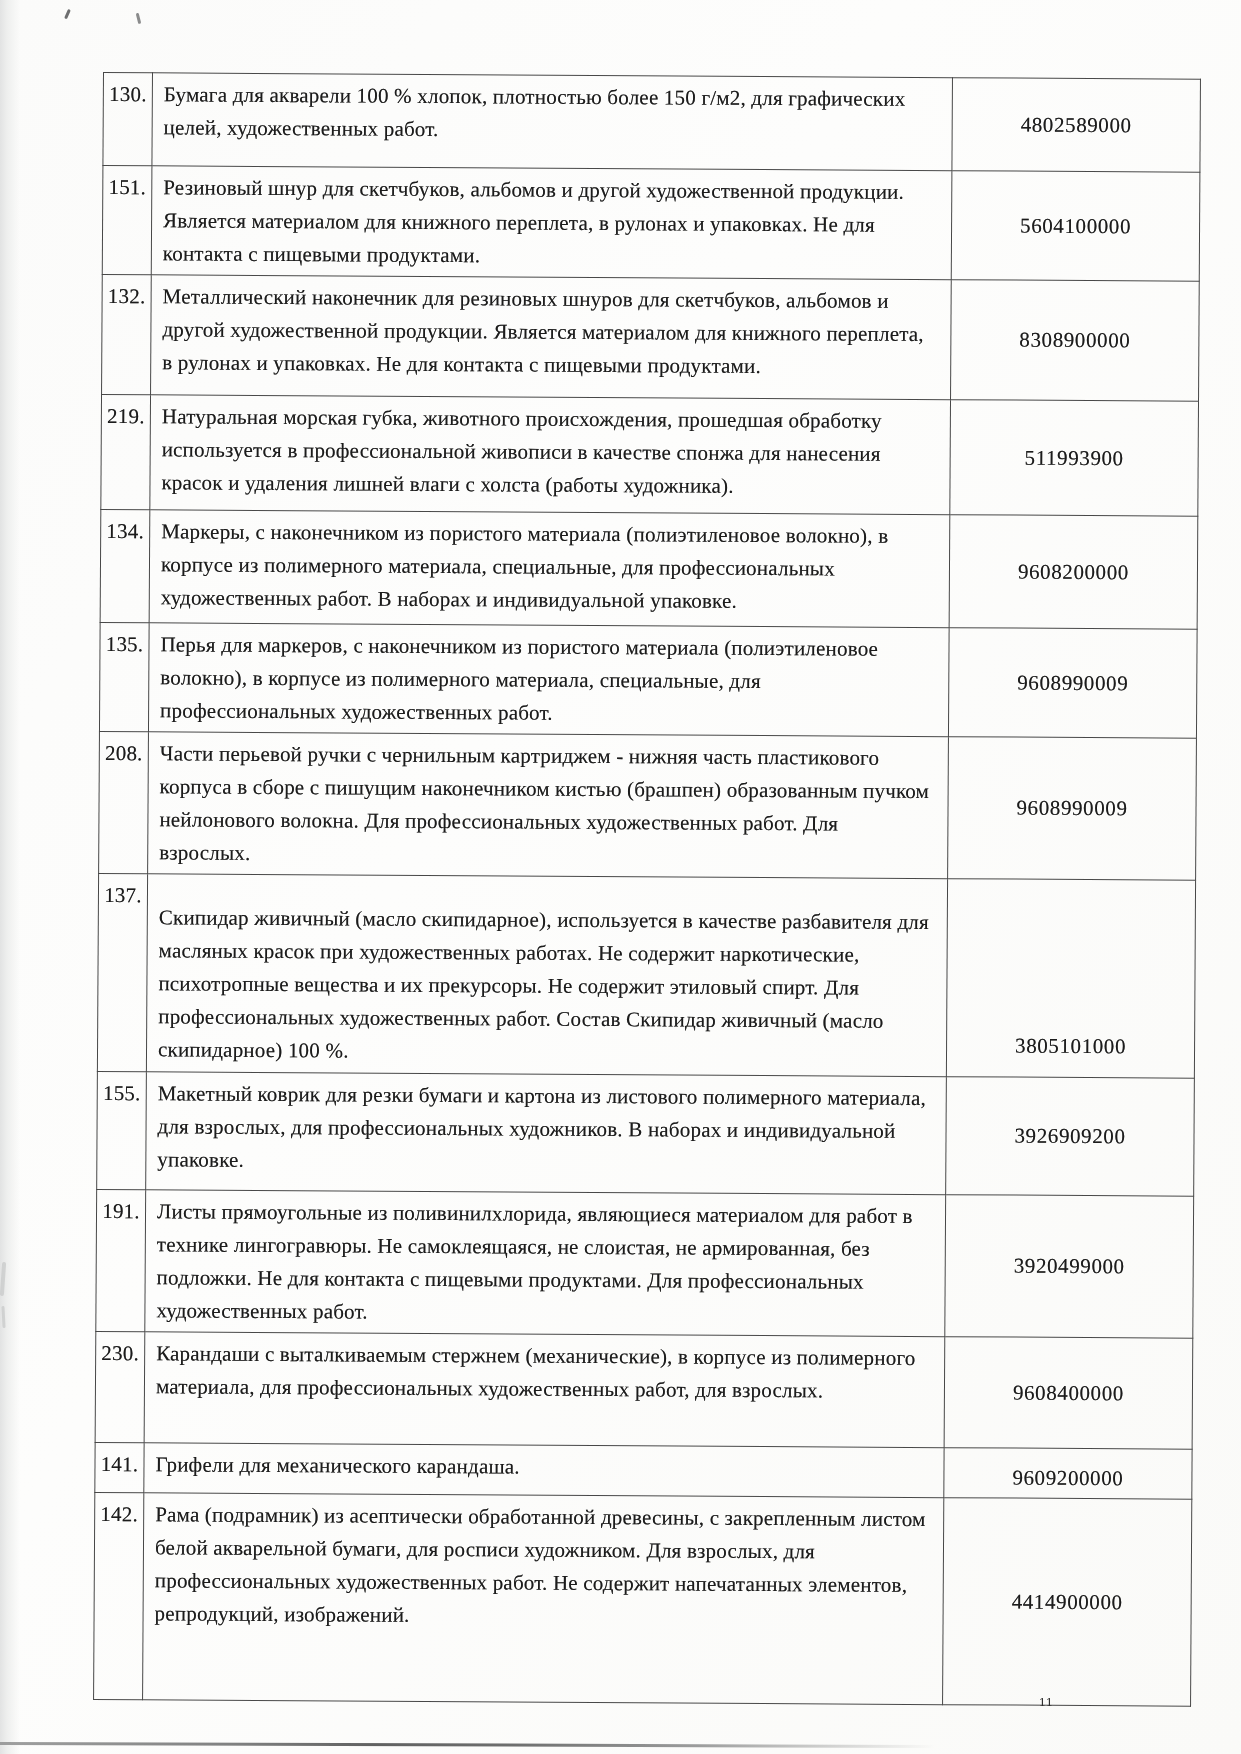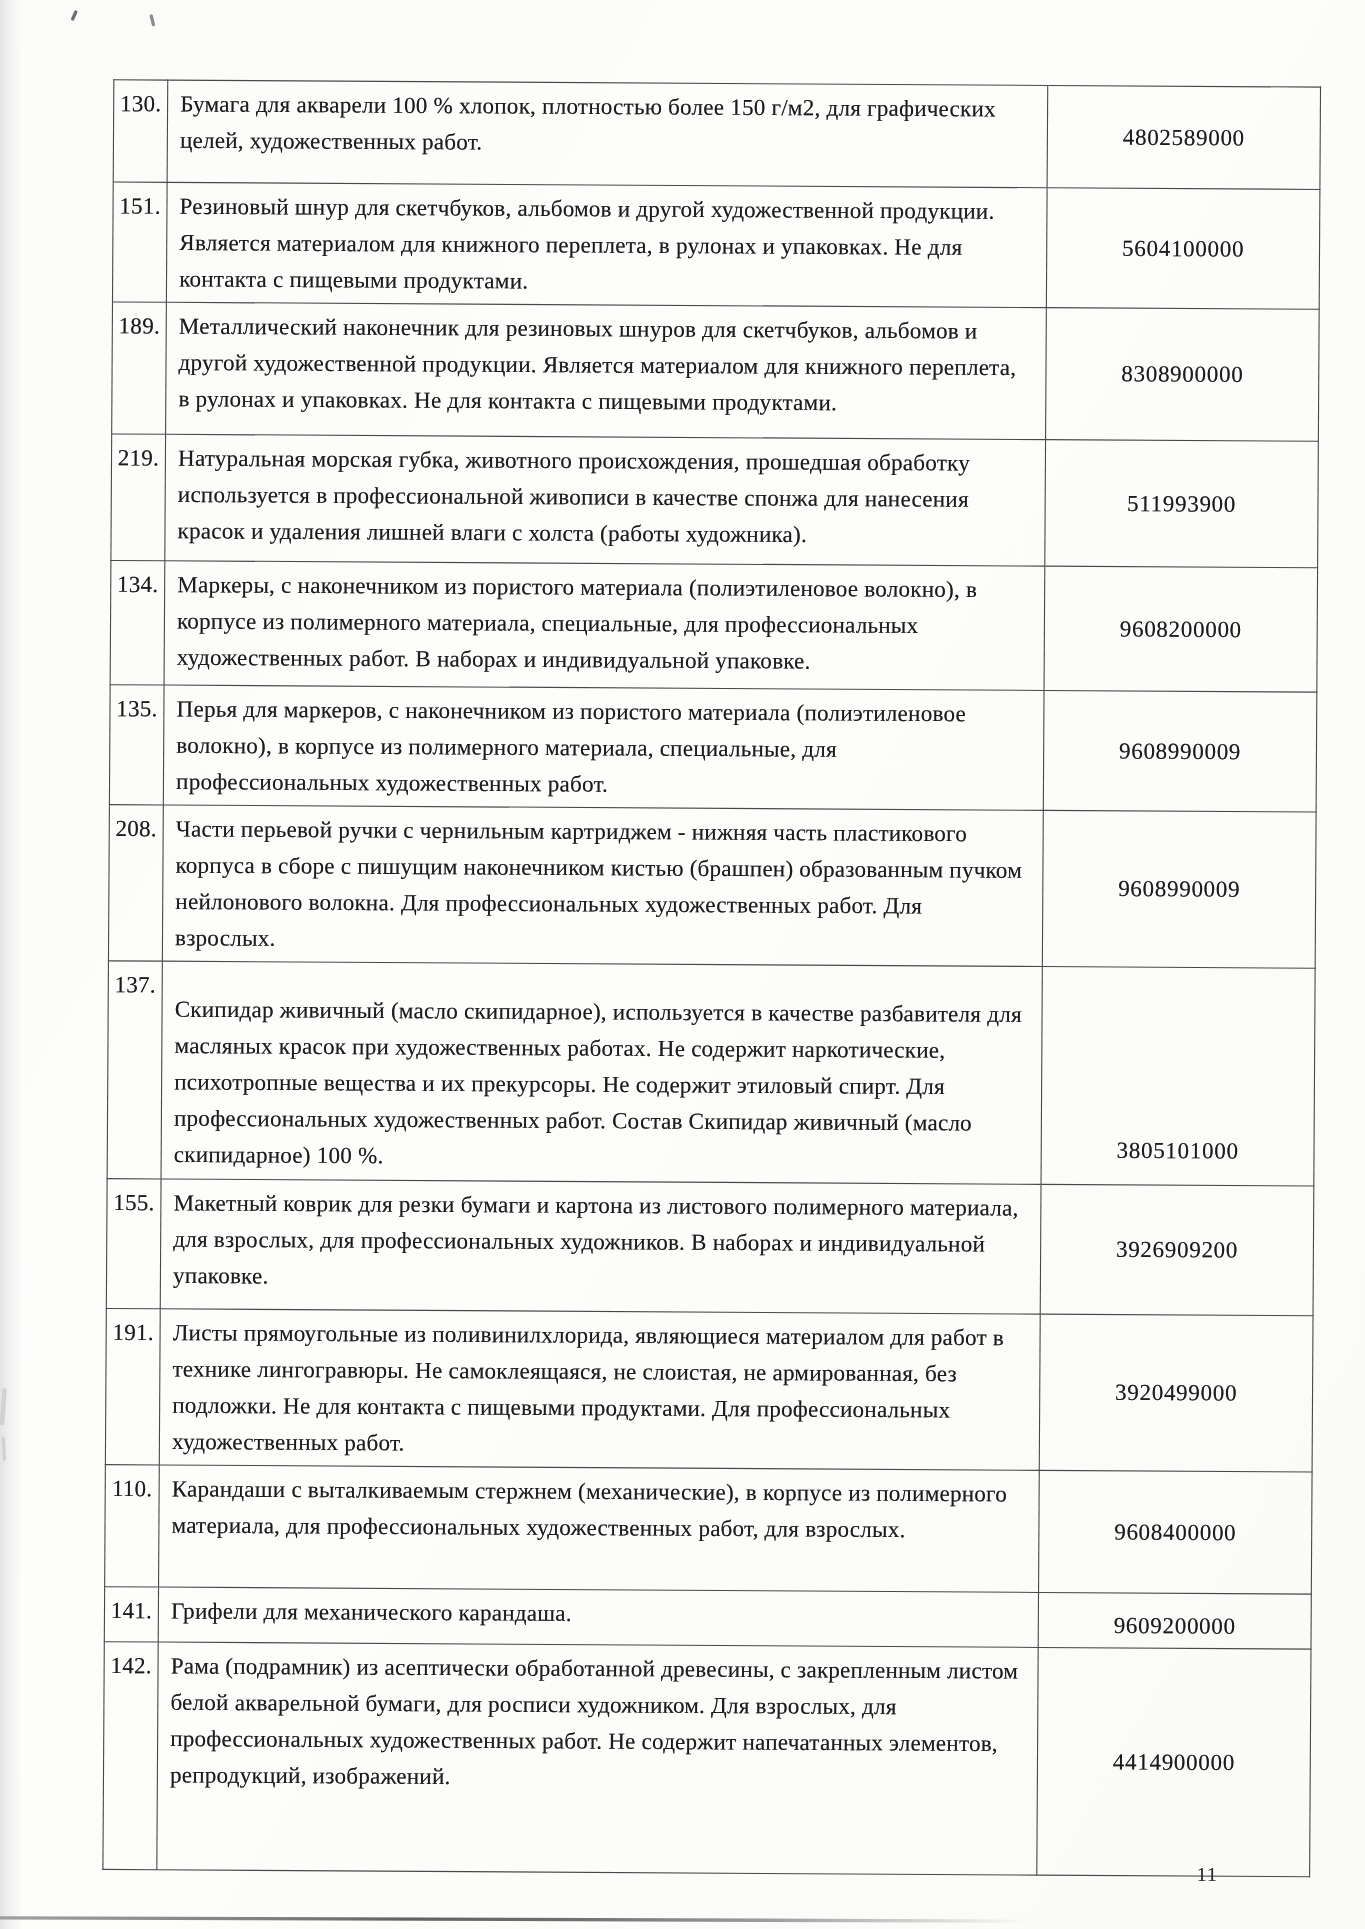--- a/index.html
+++ b/index.html
@@ -55,22 +55,22 @@
   }
   td.code{
     width:248px;vertical-align:middle;text-align:center;
     padding:0 4px;letter-spacing:.6px;
   }
   td.desc.pad-top-lg{padding-top:27px;}
   td.code.v-bottom{vertical-align:bottom;padding-bottom:14px;}
   td.code.v-bottom-sm{vertical-align:bottom;padding-bottom:3px;}
 
   .page-number{
-    position:absolute;left:1088px;top:1694px;
-    font-size:18px;letter-spacing:1px;color:#2f2f2f;
+    position:absolute;left:1039px;top:1694px;
+    font-size:13px;letter-spacing:1px;color:#2f2f2f;
     text-shadow:0 0 .4px rgba(40,40,40,.5);
   }
 </style>
 </head>
 <body>
 
 <div class="page">
 
   <div class="scan-edge-left"></div>
   <div class="pen-mark pen-mark-1"></div>
@@ -84,21 +84,21 @@
         <td class="num">130.</td>
         <td class="desc">Бумага для акварели 100 % хлопок, плотностью более 150 г/м2, для графических целей, художественных работ.</td>
         <td class="code">4802589000</td>
       </tr>
       <tr style="height:105px">
         <td class="num">151.</td>
         <td class="desc">Резиновый шнур для скетчбуков, альбомов и другой художественной продукции. Является материалом для книжного переплета, в рулонах и упаковках. Не для контакта с пищевыми продуктами.</td>
         <td class="code">5604100000</td>
       </tr>
       <tr style="height:120px">
-        <td class="num">189.</td>
+        <td class="num">132.</td>
         <td class="desc">Металлический наконечник для резиновых шнуров для скетчбуков, альбомов и другой художественной продукции. Является материалом для книжного переплета, в рулонах и упаковках. Не для контакта с пищевыми продуктами.</td>
         <td class="code">8308900000</td>
       </tr>
       <tr style="height:115px">
         <td class="num">219.</td>
         <td class="desc">Натуральная морская губка, животного происхождения, прошедшая обработку используется в профессиональной живописи в качестве спонжа для нанесения красок и удаления лишней влаги с холста (работы художника).</td>
         <td class="code">511993900</td>
       </tr>
       <tr style="height:113px">
         <td class="num">134.</td>
@@ -124,21 +124,21 @@
         <td class="num">155.</td>
         <td class="desc">Макетный коврик для резки бумаги и картона из листового полимерного материала, для взрослых, для профессиональных художников. В наборах и индивидуальной упаковке.</td>
         <td class="code">3926909200</td>
       </tr>
       <tr style="height:139px">
         <td class="num">191.</td>
         <td class="desc">Листы прямоугольные из поливинилхлорида, являющиеся материалом для работ в технике лингогравюры. Не самоклеящаяся, не слоистая, не армированная, без подложки. Не для контакта с пищевыми продуктами. Для профессиональных художественных работ.</td>
         <td class="code">3920499000</td>
       </tr>
       <tr style="height:111px">
-        <td class="num">110.</td>
+        <td class="num">230.</td>
         <td class="desc">Карандаши с выталкиваемым стержнем (механические), в корпусе из полимерного материала, для профессиональных художественных работ, для взрослых.</td>
         <td class="code">9608400000</td>
       </tr>
       <tr style="height:50px">
         <td class="num">141.</td>
         <td class="desc">Грифели для механического карандаша.</td>
         <td class="code v-bottom-sm">9609200000</td>
       </tr>
       <tr style="height:207px">
         <td class="num">142.</td>

